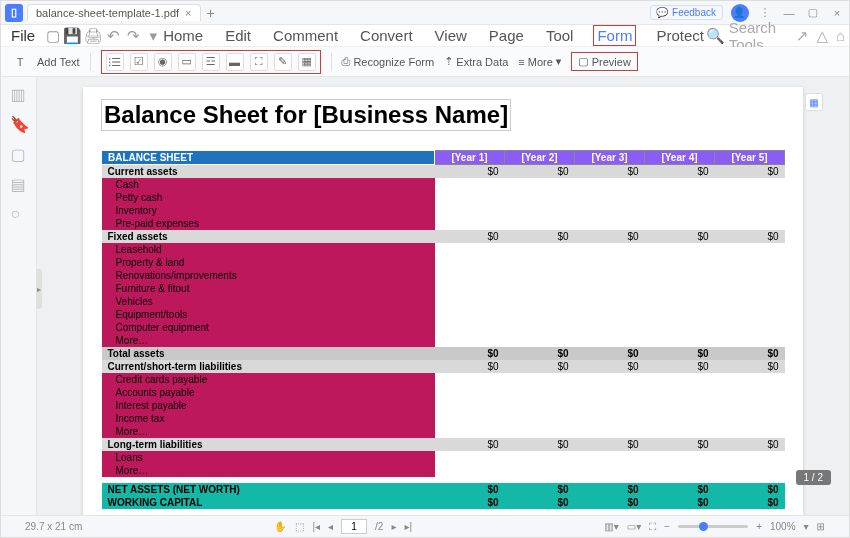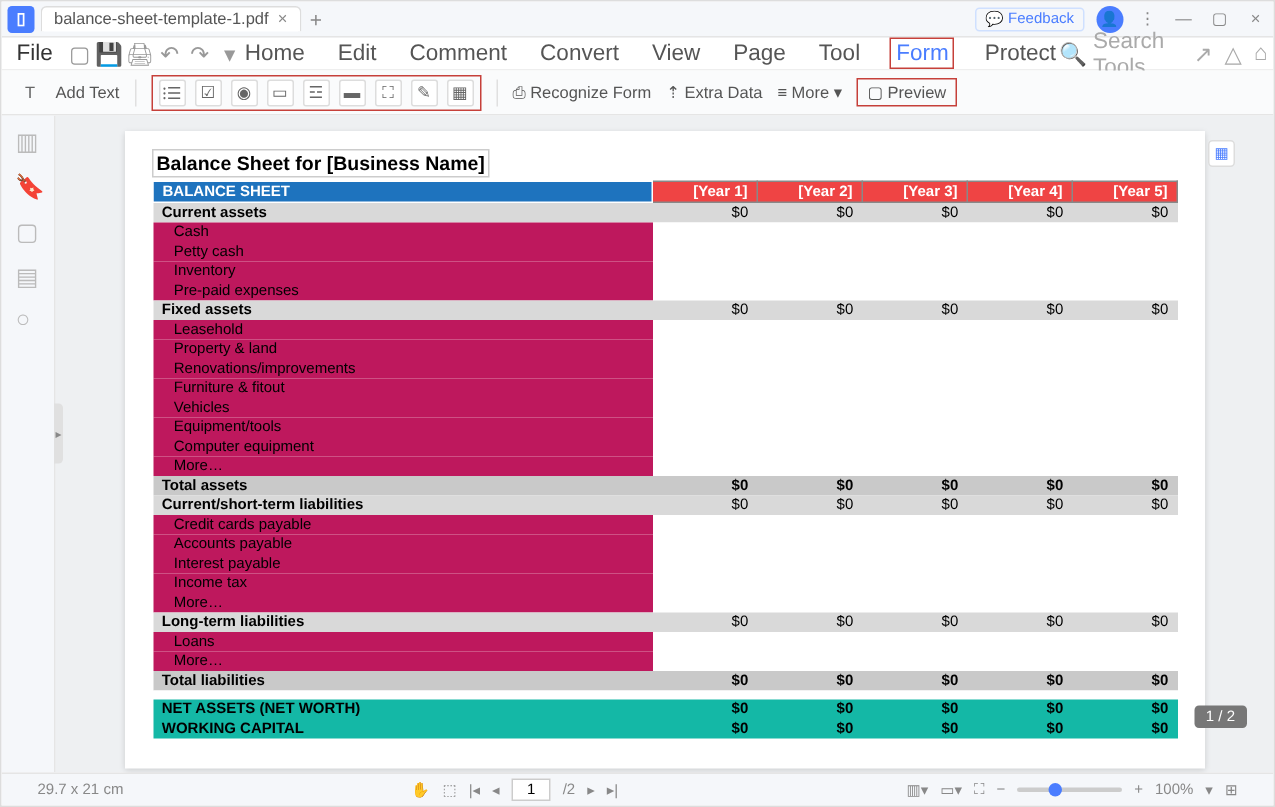--- a/index.html
+++ b/index.html
@@ -30,23 +30,23 @@
 .tb-label { color: #555; display: flex; align-items: center; gap: 3px; }
 .tb-sep { width: 1px; height: 18px; background: #e0e0e0; }
 .form-box { border: 1px solid #c6403a; padding: 2px 4px; display: flex; gap: 6px; }
 .preview-box { border: 1px solid #c6403a; padding: 2px 6px; display: flex; align-items: center; gap: 3px; color: #555; }
 .content-area { flex: 1; display: flex; overflow: hidden; background: #eef0f2; }
 .left-rail { width: 36px; background: #f5f7fa; display: flex; flex-direction: column; align-items: center; padding-top: 8px; gap: 14px; border-right: 1px solid #e5e5e5; }
 .rail-icon { width: 16px; height: 16px; color: #bbb; }
 .doc-wrap { flex: 1; overflow: auto; padding: 10px 40px; position: relative; }
 .doc { background: #fff; width: 720px; margin: 0 auto; box-shadow: 0 1px 4px rgba(0,0,0,.15); padding: 12px 18px 20px; font-size: 11px; position: relative; }
 .doc-icon-badge { position: absolute; top: 6px; right: -20px; width: 18px; height: 18px; background: #fff; border: 1px solid #ddd; border-radius: 3px; display:flex; align-items:center; justify-content:center; color:#4a7dff; font-size:10px; }
-.doc h1 { font-size: 13px; font-weight: bold; margin-bottom: 2px; border: 1px solid #ccc; padding: 1px 2px; display: inline-block; }
+.doc h1 { font-size: 24px; font-weight: bold; margin-bottom: 19px; border: 1px solid #ccc; padding: 1px 2px; display: inline-block; }
 table { width: 100%; border-collapse: collapse; font-size: 10px; }
-th { background: #ef4444; color: #fff; font-weight: bold; text-align: right; padding: 1px 6px; border: 1px solid #fff; }
+th { background: #8b5cf6; color: #fff; font-weight: bold; padding: 1px 6px; border: 1px solid #fff; }
 th:first-child { text-align: left; background: #1e73be; }
 th.year { border: 1px solid #888; }
 td { padding: 1px 6px; }
 tr.section-head td:first-child { font-weight: bold; background: #d9d9d9; }
 tr.section-head td.val { background: #d9d9d9; text-align: right; }
 tr.item td:first-child { padding-left: 14px; background: #be185d; }
 tr.item td.blank { background: #fff; }
 tr.total td { font-weight: bold; background: #c9c9c9; margin-left: 37px; }
 tr.total td.val { text-align: right; }
 tr.net td { font-weight: bold; background: #14b8a6; }
@@ -364,28 +364,20 @@
               <td class="val blank"></td>
             </tr>
             <tr class="item">
               <td>More…</td>
               <td class="val blank"></td>
               <td class="val blank"></td>
               <td class="val blank"></td>
               <td class="val blank"></td>
               <td class="val blank"></td>
             </tr>
-            <tr class="total">
-              <td>Total liabilities</td>
-              <td class="val">$0</td>
-              <td class="val">$0</td>
-              <td class="val">$0</td>
-              <td class="val">$0</td>
-              <td class="val">$0</td>
-            </tr>
             <tr class="gap">
               <td colspan="6"></td>
             </tr>
             <tr class="net">
               <td>NET ASSETS (NET WORTH)</td>
               <td class="val">$0</td>
               <td class="val">$0</td>
               <td class="val">$0</td>
               <td class="val">$0</td>
               <td class="val">$0</td>

